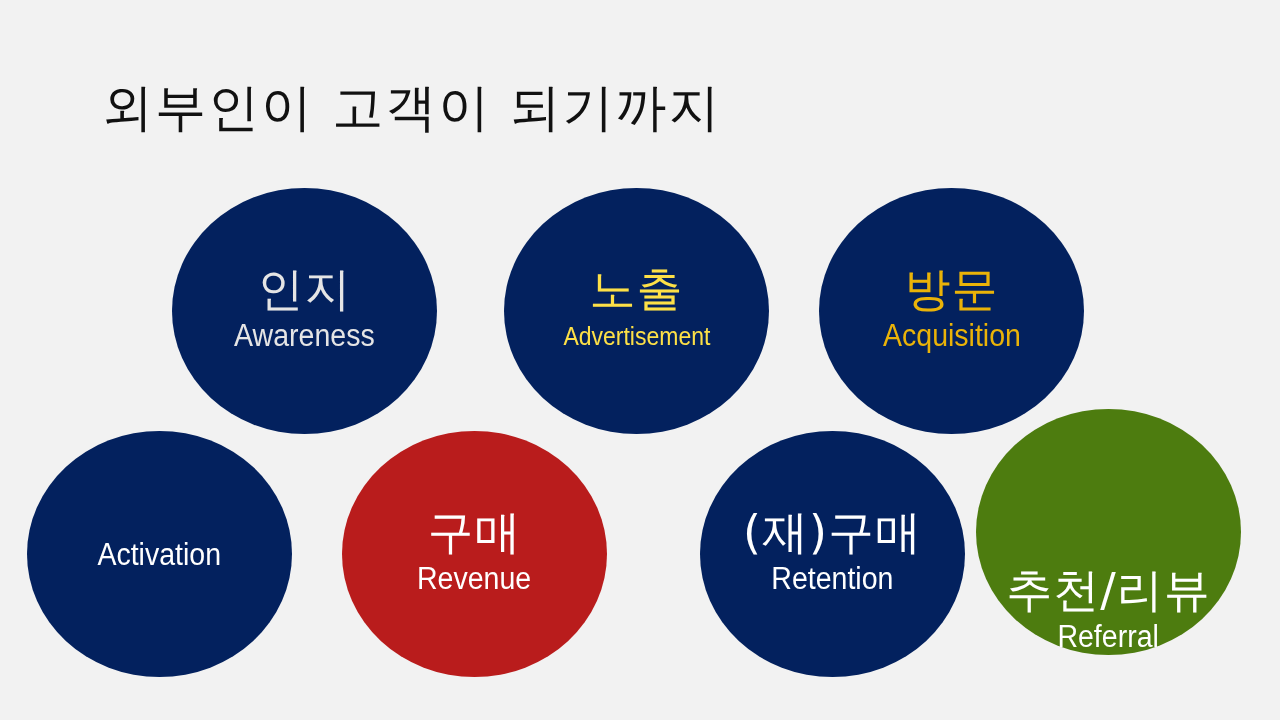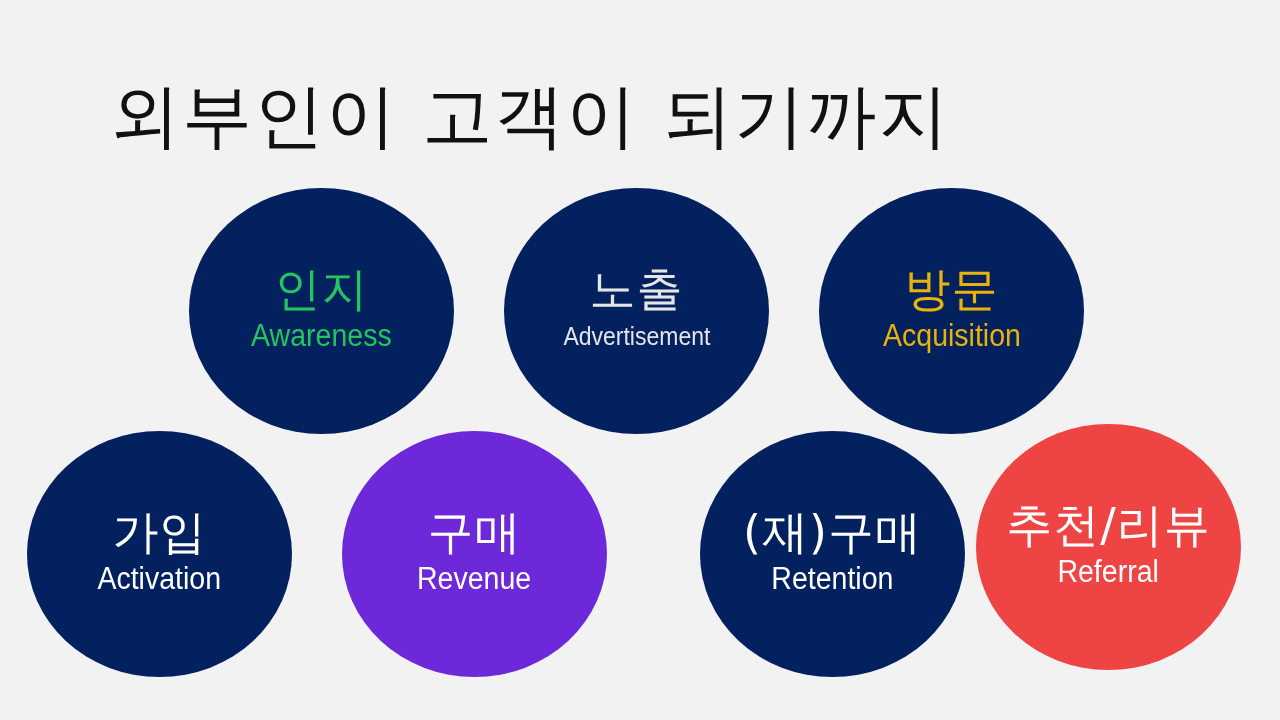--- a/index.html
+++ b/index.html
@@ -11,22 +11,22 @@
       height: 720px;
       background: #f2f2f2;
       position: relative;
       overflow: hidden;
       font-family: "DejaVu Sans", "Liberation Sans", sans-serif;
     }
     .slide-title {
       position: absolute;
       left: 98px;
       top: 64px;
-      margin: 12px;
-      font-size: 70px;
+      margin: 4px;
+      font-size: 51px;
       font-weight: 200;
       color: #111111;
       letter-spacing: 2px;
       line-height: 80px;
       white-space: nowrap;
       font-family: "DejaVu Sans", sans-serif;
     }
     .stage {
       position: absolute;
       width: 265px;
@@ -59,46 +59,45 @@
     }
     .stage-en.small {
       font-size: 25px;
     }
   </style>
 </head>
 <body style="background: rgb(242, 242, 242);">
 
 <h1 class="slide-title">외부인이 고객이 되기까지</h1>
 
-<div class="stage" style="left: 189px; top: 188px; background: rgb(3, 33, 94); color: #22c55e; align-items: center;">
+<div class="stage" style="left: 172px; top: 188px; background: rgb(3, 33, 94); color: #e5e5e5; align-items: center;">
   <div class="stage-ko">인지</div>
   <div class="stage-en">Awareness</div>
 </div>
 
-<div class="stage" style="left: 504px; top: 188px; background: rgb(3, 33, 94); color: #e5e5e5;">
+<div class="stage" style="left: 504px; top: 188px; background: rgb(3, 33, 94); color: #fde047;">
   <div class="stage-ko">노출</div>
   <div class="stage-en small">Advertisement</div>
 </div>
 
 <div class="stage" style="left: 819px; top: 188px; background: rgb(3, 33, 94); color: #eab308;">
   <div class="stage-ko">방문</div>
   <div class="stage-en">Acquisition</div>
 </div>
 
 <div class="stage" style="left: 27px; top: 431px; background: rgb(3, 33, 94); color: rgb(255, 255, 255);">
-  <div class="stage-ko">가입</div>
   <div class="stage-en">Activation</div>
 </div>
 
-<div class="stage" style="left: 342px; top: 431px; background: #6d28d9; color: rgb(255, 255, 255);">
+<div class="stage" style="left: 342px; top: 431px; background: #b91c1c; color: rgb(255, 255, 255);">
   <div class="stage-ko">구매</div>
   <div class="stage-en">Revenue</div>
 </div>
 
 <div class="stage" style="left: 700px; top: 431px; background: rgb(3, 33, 94); color: rgb(255, 255, 255);">
   <div class="stage-ko">(재)구매</div>
   <div class="stage-en">Retention</div>
 </div>
 
-<div class="stage" style="left: 976px; top: 424px; background: #ef4444; color: rgb(255, 255, 255);">
+<div class="stage" style="left: 976px; top: 409px; background: #4d7c0f; color: rgb(255, 255, 255); justify-content: flex-end;">
   <div class="stage-ko">추천/리뷰</div>
   <div class="stage-en">Referral</div>
 </div>
 
 </body></html>

